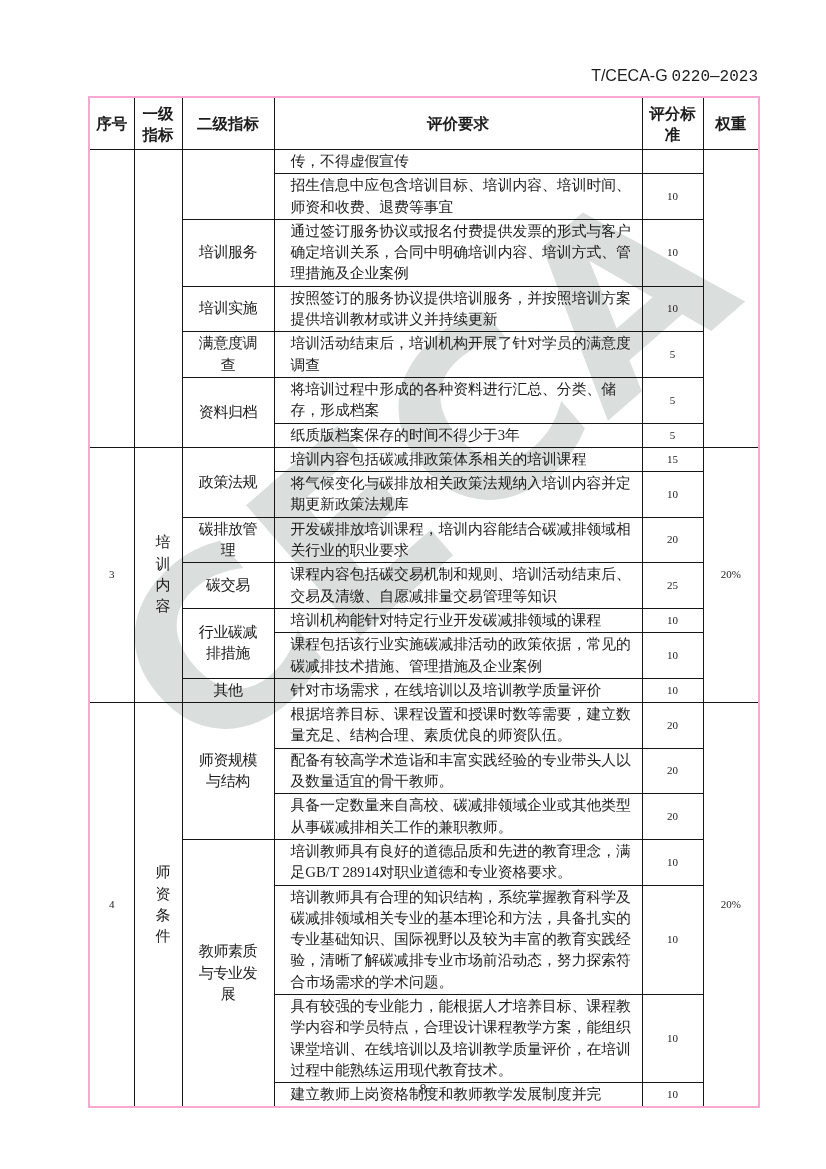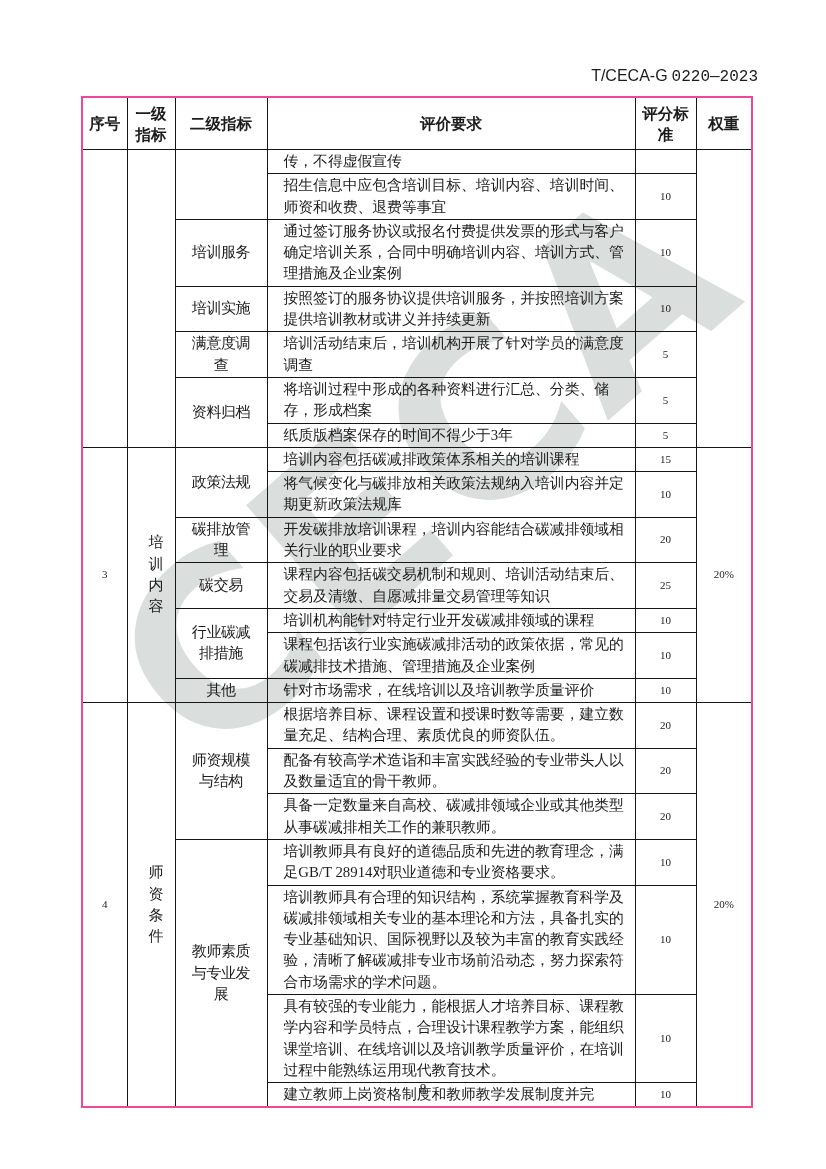--- a/index.html
+++ b/index.html
@@ -25,23 +25,23 @@
     font-size:16px; white-space:nowrap;
   }
   .doc-header .code {
     font-family:"Liberation Sans","DejaVu Sans",sans-serif; font-weight:normal;
   }
   .doc-header .num {
     font-family:Liberation Mono, monospace;
   }
 
   table.eval {
-    position:absolute; left:81px; top:96px; width:670px; z-index:1;
+    position:absolute; left:88px; top:96px; width:670px; z-index:1;
     border-collapse:collapse; table-layout:fixed;
-    border:2px solid #ec4899; background:transparent;
+    border:2px solid #f9a8d4; background:transparent;
   }
   .eval th, .eval td {
     border:1.5px solid #161616; background:transparent;
     vertical-align:middle; text-align:center;
     padding:1px 2px; word-break:break-all; overflow:hidden;
   }
   .eval th {
     font-family:"Liberation Sans","DejaVu Sans",sans-serif; font-weight:bold;
     font-size:15.5px; line-height:21px; height:49px;
   }

